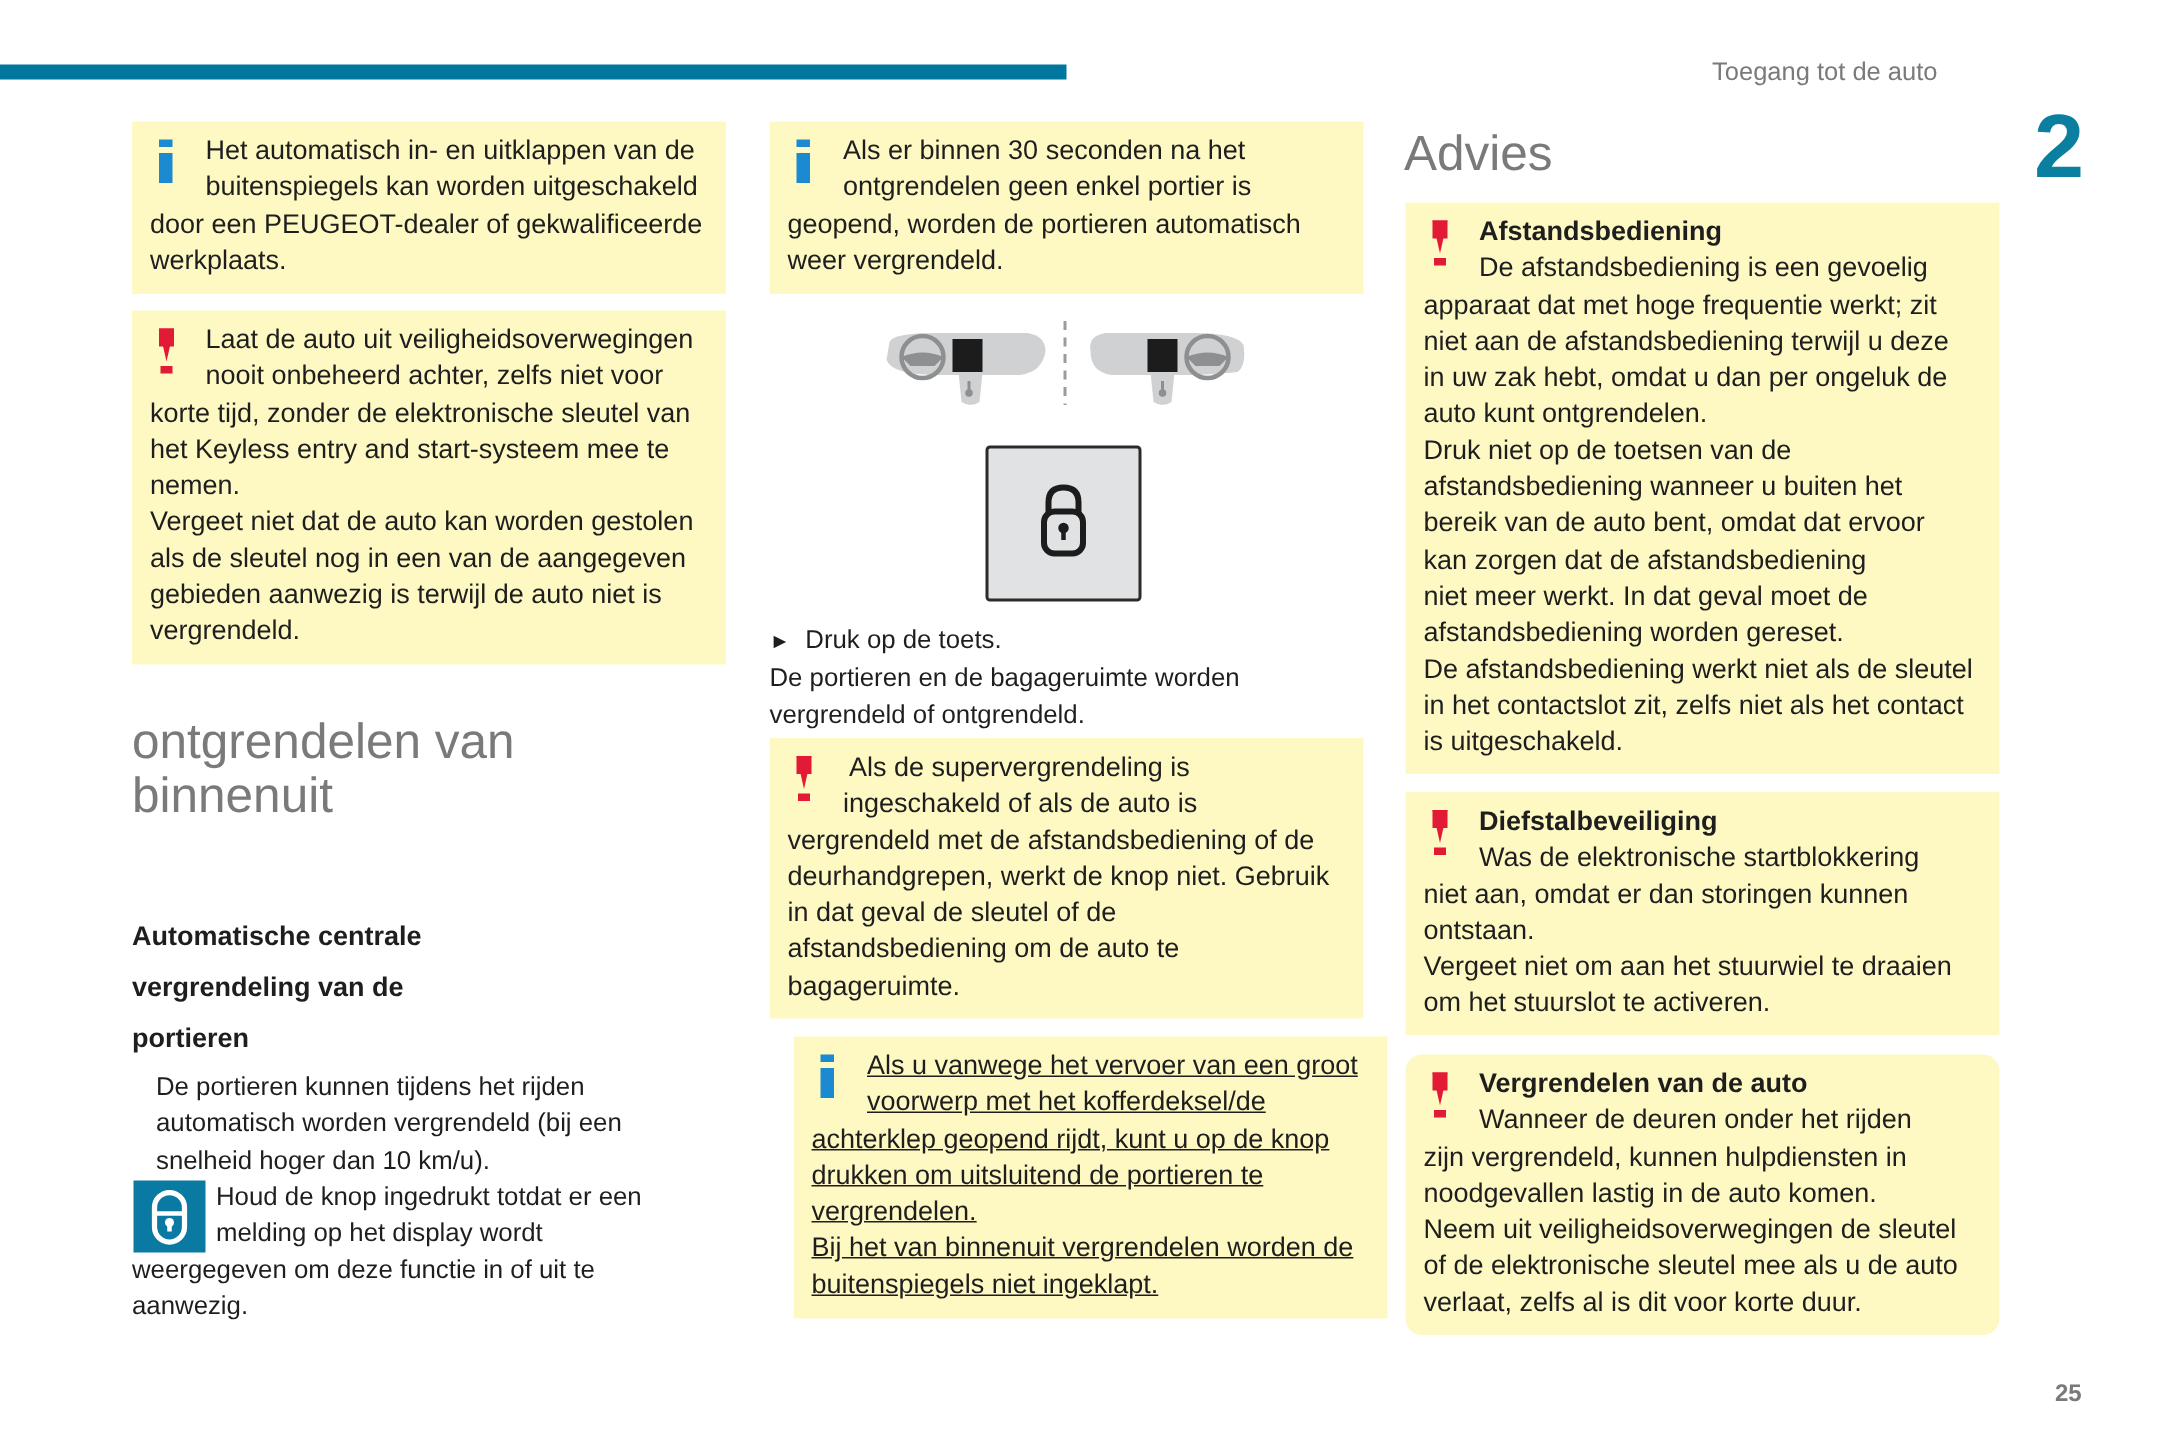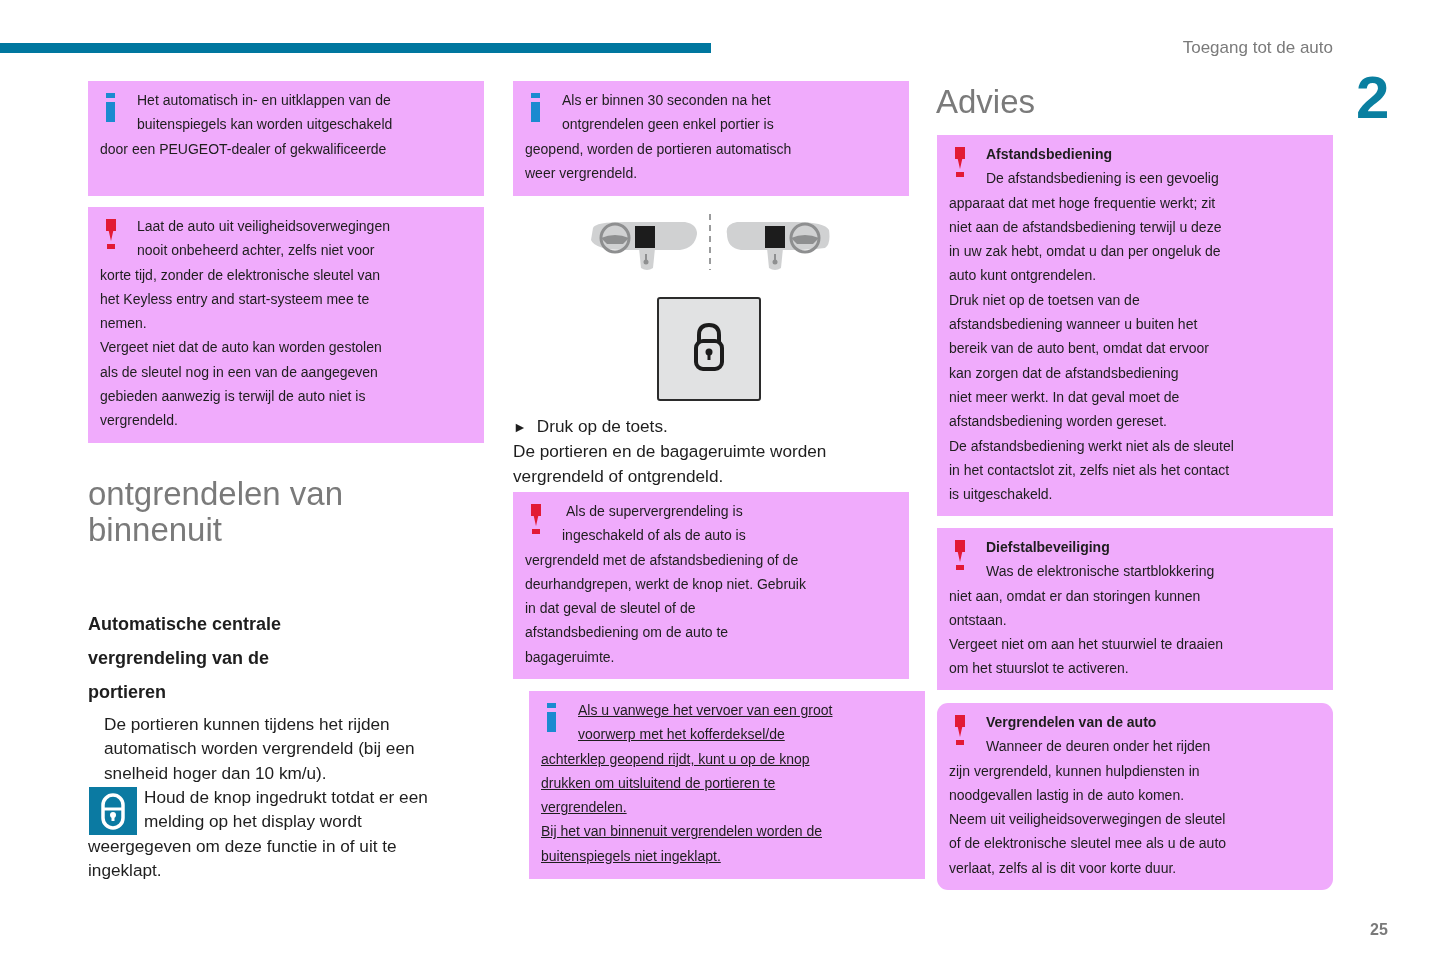--- a/index.html
+++ b/index.html
@@ -1,24 +1,24 @@
 <!DOCTYPE html>
 <html><head>
 <meta charset="utf-8">
 <style>
   * { box-sizing: border-box; margin: 0; padding: 0; }
   html, body { width: 1445px; height: 964px; background: #ffffff; overflow: hidden; }
   body { position: relative; font-family: "Liberation Sans", sans-serif; color: #1a1a1a; }
 
   .topbar { position: absolute; left: 0; top: 43px; width: 711px; height: 10px; background: #00779f; }
-  .running-head { position: absolute; left: 1100px; width: 233px; top: 38px; text-align: right; font-size: 17px; color: #7a7a7a; }
+  .running-head { position: absolute; left: 1100px; width: 233px; top: 38px; text-align: center; font-size: 17px; color: #7a7a7a; }
   .chapter-num { position: absolute; left: 1356px; top: 68px; font-size: 60px; font-weight: bold; color: #0a7fa0; line-height: 1; }
   .page-num { position: absolute; left: 1370px; top: 921px; font-size: 16px; font-weight: bold; color: #7a7a7a; }
 
-  .box { position: absolute; background: #f0abfc; padding: 7px 12px 8px 12px; font-size: 14px; line-height: 24.3px; color: #1e1e1e; }
+  .box { position: absolute; background: #fef9c3; padding: 7px 12px 8px 12px; font-size: 18px; line-height: 24.3px; color: #1e1e1e; }
   .box .icon { position: absolute; left: 18px; top: 12px; }
   .info-icon { width: 9px; height: 30px; }
   .info-icon .dot { width: 9px; height: 5px; background: #1b8ad0; margin-bottom: 4px; }
   .info-icon .stem { width: 9px; height: 20px; background: #1b8ad0; }
   .warn-icon { width: 10px; height: 30px; }
   .warn-icon .bar { width: 0; height: 0; border-left: 5px solid transparent; border-right: 5px solid transparent; border-top: 22px solid #e21a35; margin-bottom: 3px; position: relative; }
   .warn-icon .bar::before { content: ""; position: absolute; left: -5px; top: -22px; width: 10px; height: 12px; background: #e21a35; }
   .warn-icon .dot { width: 8px; height: 5px; background: #e21a35; margin-left: 1px; }
   .box .indent { display: block; padding-left: 37px; }
   .box .bold { font-weight: bold; }
@@ -40,20 +40,21 @@
 <div class="page-num">25</div>
 
 <div class="box" style="left:88px;top:81px;width:396px;height:115px;">
   <div class="icon info-icon">
       <div class="dot"></div>
       <div class="stem"></div>
     </div>
   <span class="indent">Het automatisch in- en uitklappen van de</span>
   <span class="indent">buitenspiegels kan worden uitgeschakeld</span>
   <span style="display:block">door een PEUGEOT-dealer of gekwalificeerde</span>
+  <span style="display:block">werkplaats.</span>
 </div>
 
 <div class="box" style="left:88px;top:207px;width:396px;height:236px;">
   <div class="icon warn-icon">
       <div class="bar"></div>
       <div class="dot"></div>
     </div>
   <span class="indent">Laat de auto uit veiligheidsoverwegingen</span>
   <span class="indent">nooit onbeheerd achter, zelfs niet voor</span>
   <span style="display:block">korte tijd, zonder de elektronische sleutel van</span>
@@ -87,21 +88,21 @@
     <rect x="14" y="8" width="20" height="33" rx="10" ry="10" fill="none" stroke="#ffffff" stroke-width="3.5"></rect>
     <line x1="14" y1="22" x2="34" y2="22" stroke="#ffffff" stroke-width="3"></line>
     <circle cx="24" cy="28" r="3" fill="#ffffff"></circle>
     <rect x="22.5" y="28" width="3" height="6" fill="#ffffff"></rect>
   </svg>
 </div>
 <div class="body-text" style="left:88px;top:785px;width:396px;">
   <div style="padding-left:56px">Houd de knop ingedrukt totdat er een</div>
   <div style="padding-left:56px">melding op het display wordt</div>
   <div>weergegeven om deze functie in of uit te</div>
-  <div>ingeklapt.</div>
+  <div>aanwezig.</div>
 </div>
 
 <div class="box" style="left:513px;top:81px;width:396px;height:115px;">
   <div class="icon info-icon">
       <div class="dot"></div>
       <div class="stem"></div>
     </div>
   <span class="indent">Als er binnen 30 seconden na het</span>
   <span class="indent">ontgrendelen geen enkel portier is</span>
   <span style="display:block">geopend, worden de portieren automatisch</span>

